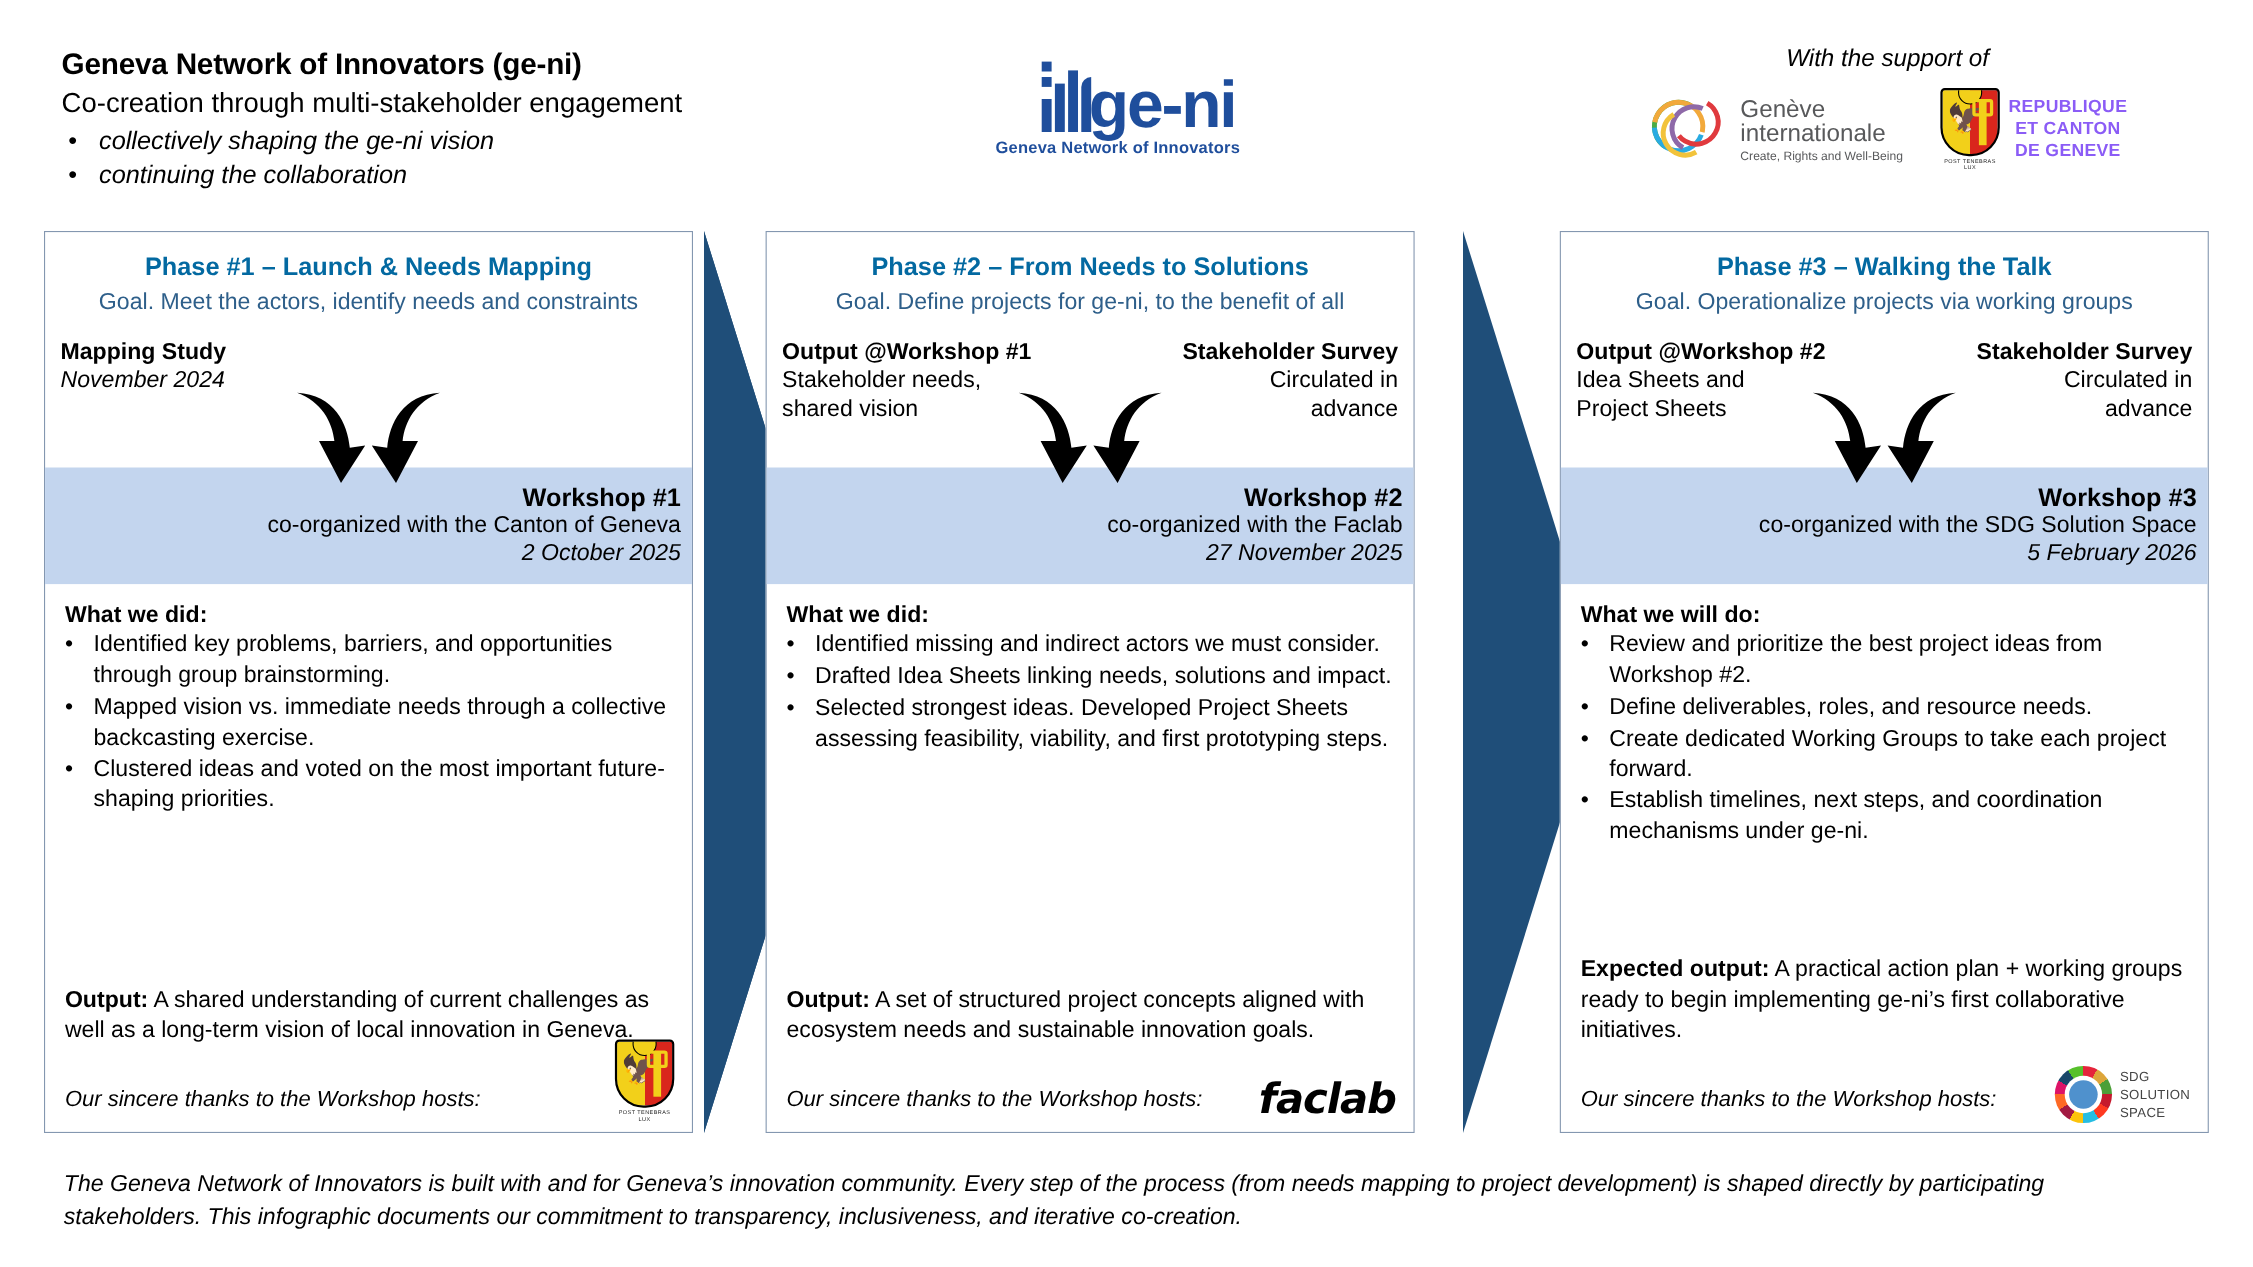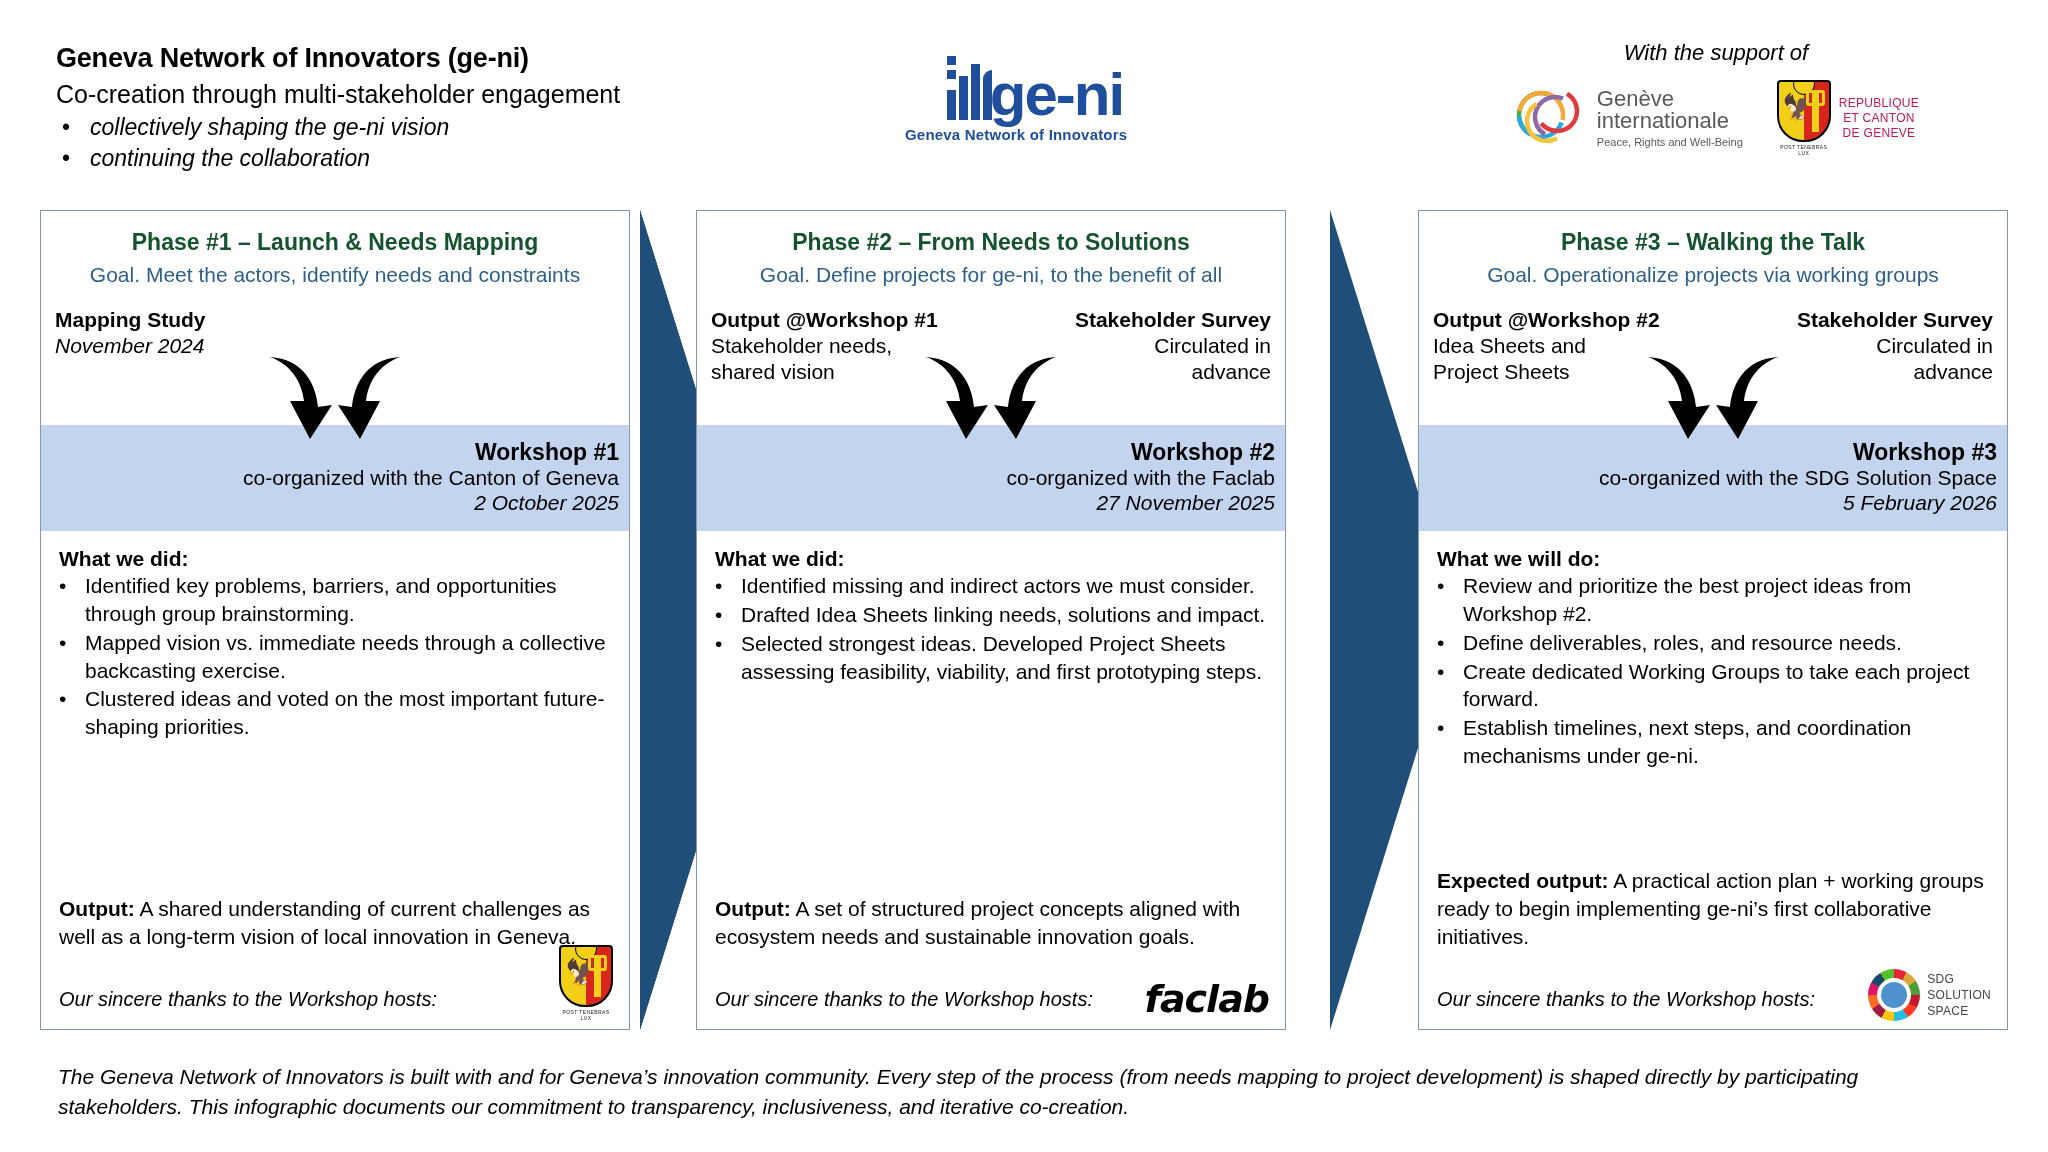--- a/index.html
+++ b/index.html
@@ -43,35 +43,35 @@
   .gi-text{ text-align:left; }
   .gi-t1{ font-size:22px; color:#58595b; line-height:1.02; }
   .gi-t2{ font-size:11px; color:#58595b; margin-top:4px; }
   .geneve-crest{ display:flex; align-items:center; gap:8px; }
   .crest{ position:relative; width:54px; }
   .crest-shield{ width:54px; height:62px; background:linear-gradient(90deg,#f2d01a 0 50%, #d9261c 50% 100%);
      border:2px solid #000; border-radius:4px 4px 26px 26px; position:relative; overflow:hidden;}
   .crest-sun{ position:absolute; left:50%; transform:translateX(-50%); top:-9px; width:22px; height:22px; border-radius:50%;
      background:#f2d01a; border:1.5px solid #000; }
   .crest-sub{ font-size:5px; text-align:center; letter-spacing:0.4px; margin-top:2px; color:#222;}
-  .crest-words{ font-size:12px; color:#be185d; line-height:1.25; letter-spacing:0.3px; }
+  .crest-words{ font-size:16px; color:#8b5cf6; line-height:1.25; letter-spacing:0.3px;font-weight:bold; }
   .eagle{ position:absolute; left:4px; top:12px; font-size:26px; line-height:1; color:#000; }
   .key{ position:absolute; right:10px; top:10px; width:7px; height:40px; background:#f2d01a; }
   .keyhead{ position:absolute; right:4px; top:8px; width:19px; height:16px; border:3px solid #f2d01a; border-radius:3px;}
 
   
   .cols{ position:absolute; left:40px; top:210px; width:1968px; height:820px; }
   .col{ position:absolute; top:0; width:590px; height:820px; background:#fff;
         border:1.5px solid #8497b0; display:flex; flex-direction:column; z-index:3; }
   .col.c1{ left:0px; }
   .col.c2{ left:656px; }
   .col.c3{ left:1378px; }
 
   .col-head{ padding:18px 12px 4px; text-align:center; }
-  .col-title{ font-size:23px; font-weight:bold; color:#14532d; line-height:1.2; }
+  .col-title{ font-size:23px; font-weight:bold; color:#0369a1; line-height:1.2; }
   .col-goal{ font-size:21px; color:#2e5f8a; margin-top:5px; line-height:1.2; }
 
   .inputs{ position:relative; height:118px; padding:0 14px; margin-top:16px; }
   .in-left{ position:absolute; left:14px; top:0; width:255px; text-align:left; }
   .in-right{ position:absolute; right:14px; top:0; width:255px; text-align:right; }
   .in-strong{ font-size:21px; font-weight:bold; line-height:1.25; }
   .in-line{ font-size:21px; line-height:1.25; }
   .in-ital{ font-size:21px; font-style:italic; line-height:1.25; }
 
   .arrows{ position:absolute; left:50%; transform:translateX(-50%); bottom:-14px; width:150px; height:90px; }
@@ -158,21 +158,21 @@
             <circle cx="28" cy="34" r="22" fill="none" stroke="#f2a93b" stroke-width="4.5" stroke-dasharray="70 200" transform="rotate(190 28 34)"></circle>
             <circle cx="28" cy="34" r="22" fill="none" stroke="#29abe2" stroke-width="4.5" stroke-dasharray="60 200" transform="rotate(20 28 34)"></circle>
             <circle cx="44" cy="30" r="20" fill="none" stroke="#e03a3e" stroke-width="4.5" stroke-dasharray="70 200" transform="rotate(-60 44 30)"></circle>
             <circle cx="42" cy="36" r="20" fill="none" stroke="#8e69a8" stroke-width="4.5" stroke-dasharray="60 200" transform="rotate(120 42 36)"></circle>
             <circle cx="34" cy="40" r="20" fill="none" stroke="#f2c33b" stroke-width="4.5" stroke-dasharray="62 200" transform="rotate(60 34 40)"></circle>
           </svg>
         </div>
         <div class="gi-text">
           <div class="gi-t1">Genève</div>
           <div class="gi-t1">internationale</div>
-          <div class="gi-t2">Peace, Rights and Well-Being</div>
+          <div class="gi-t2">Create, Rights and Well-Being</div>
         </div>
       </div>
 
       <div class="geneve-crest">
         <div class="crest">
           <div class="crest-shield">
             <div class="crest-sun"></div>
             <div class="eagle">🦅</div>
             <div class="key"></div>
             <div class="keyhead"></div>

